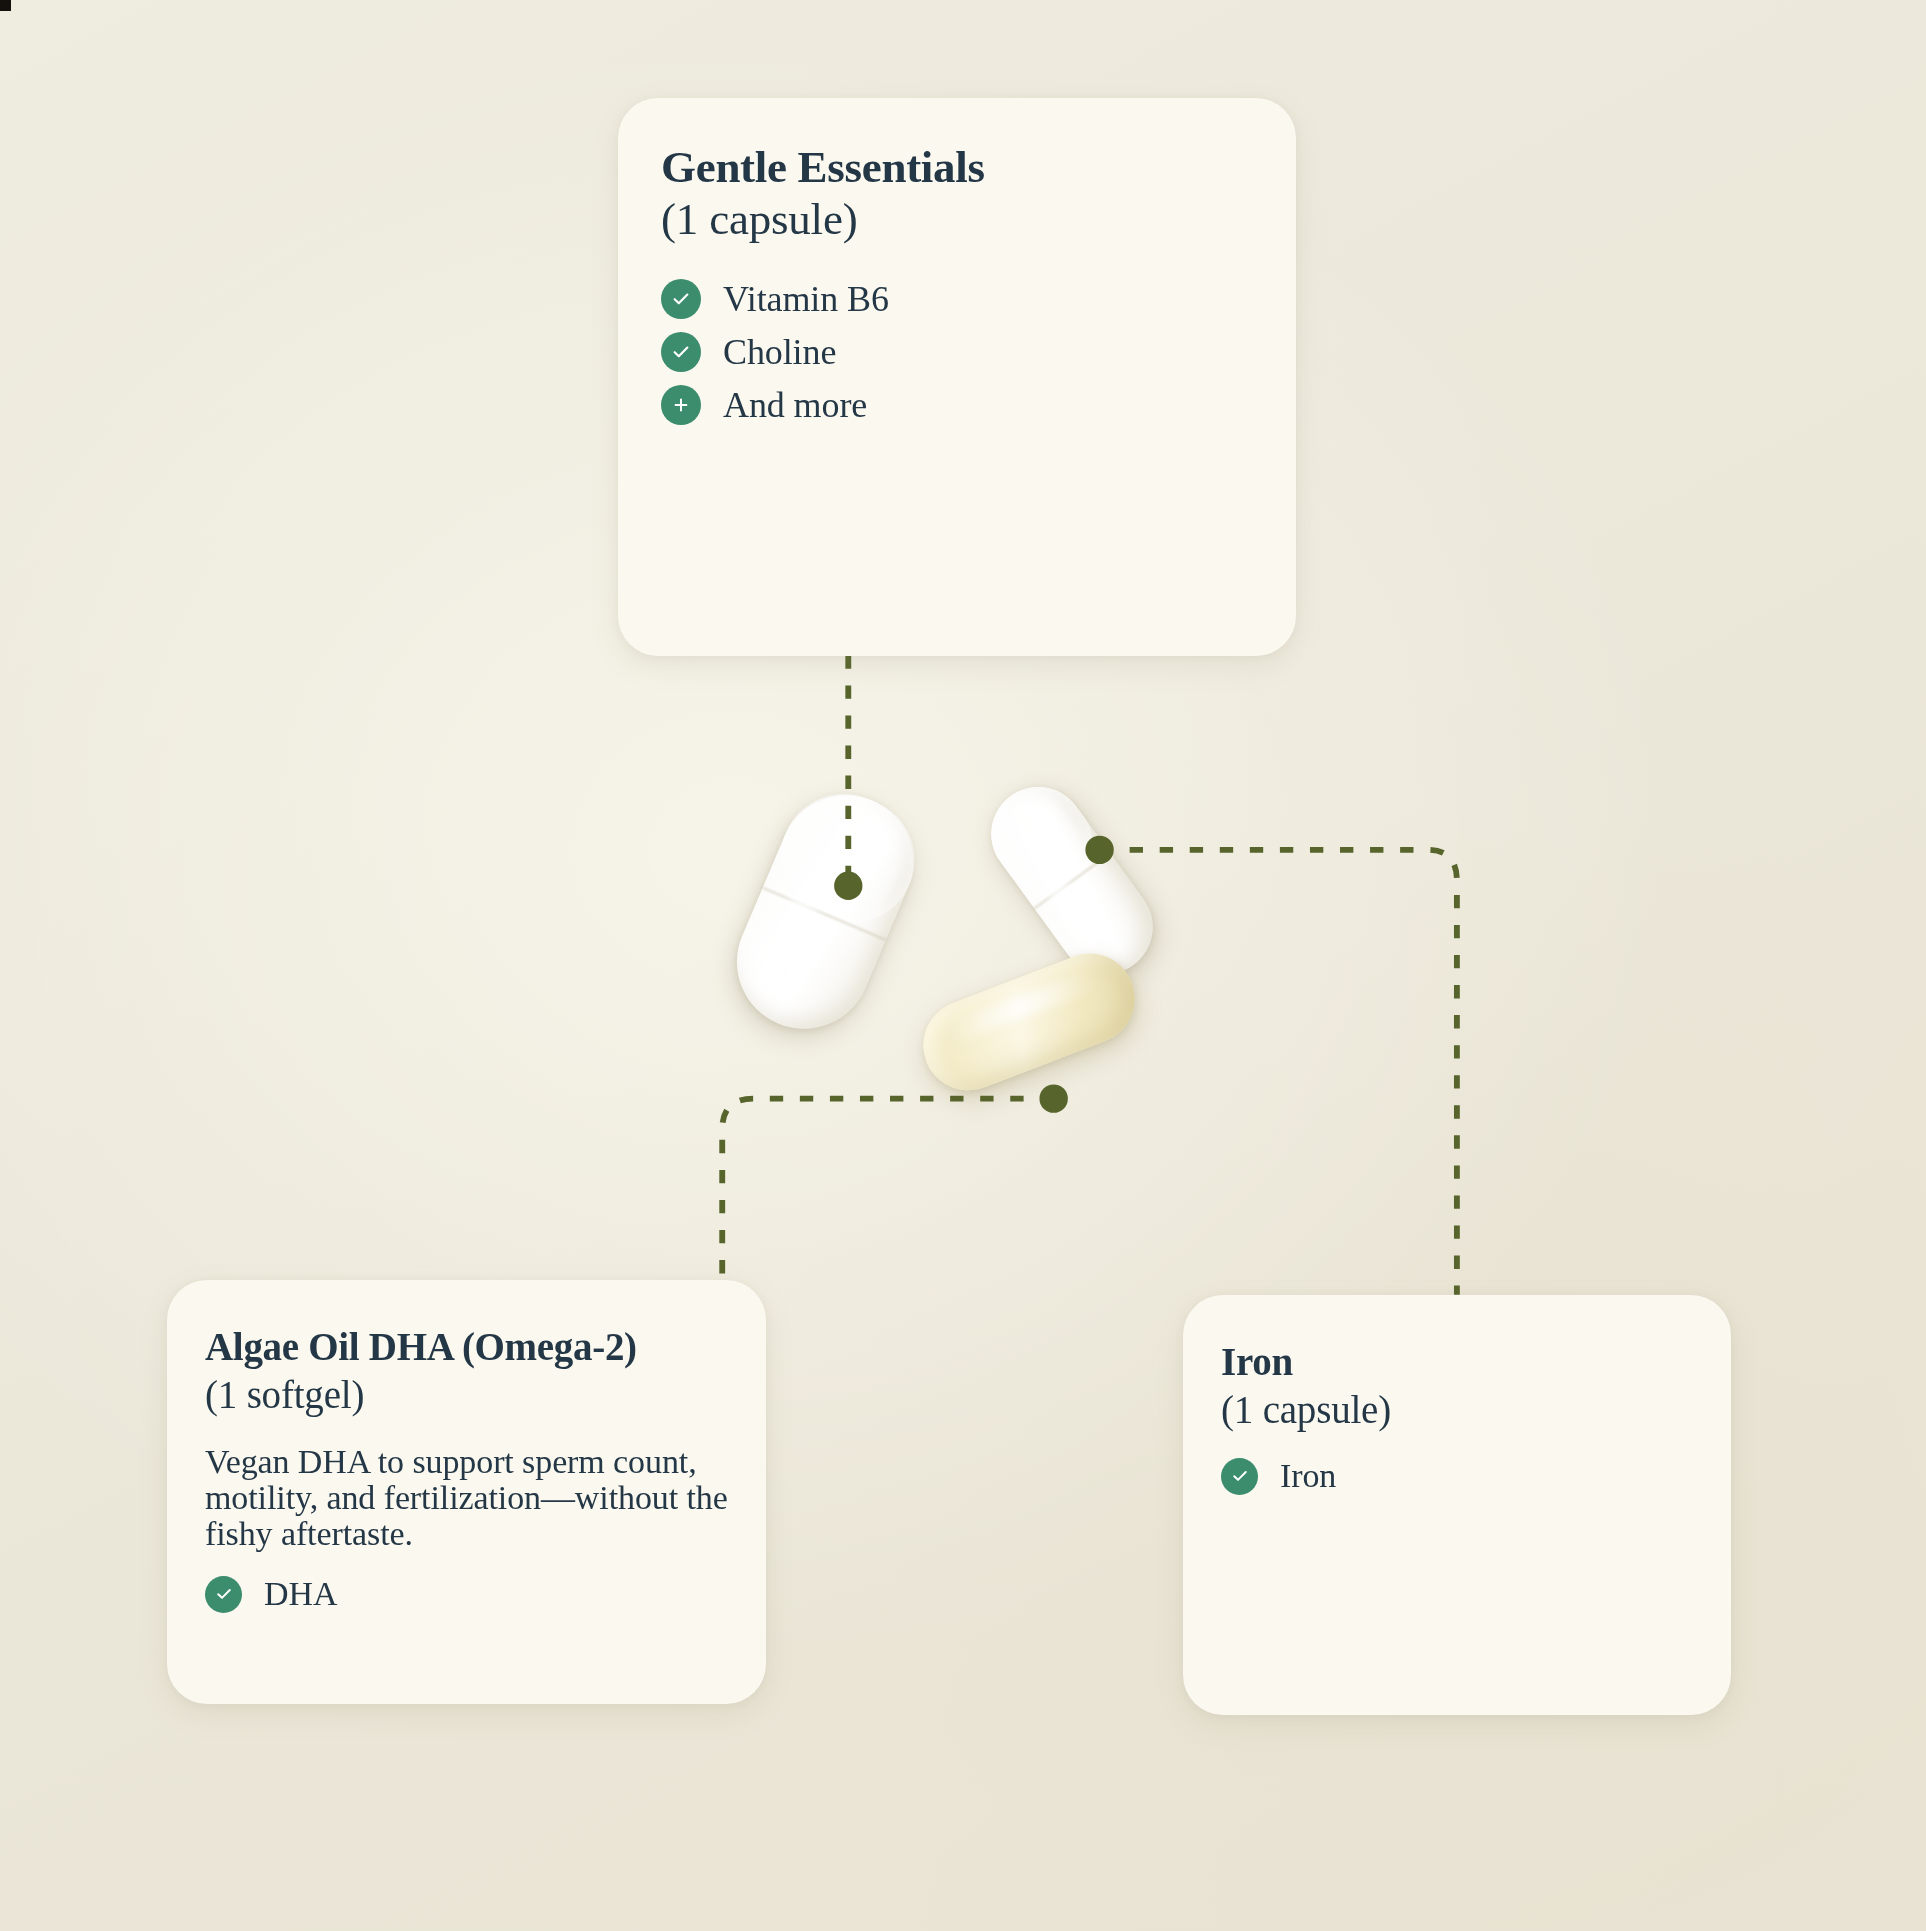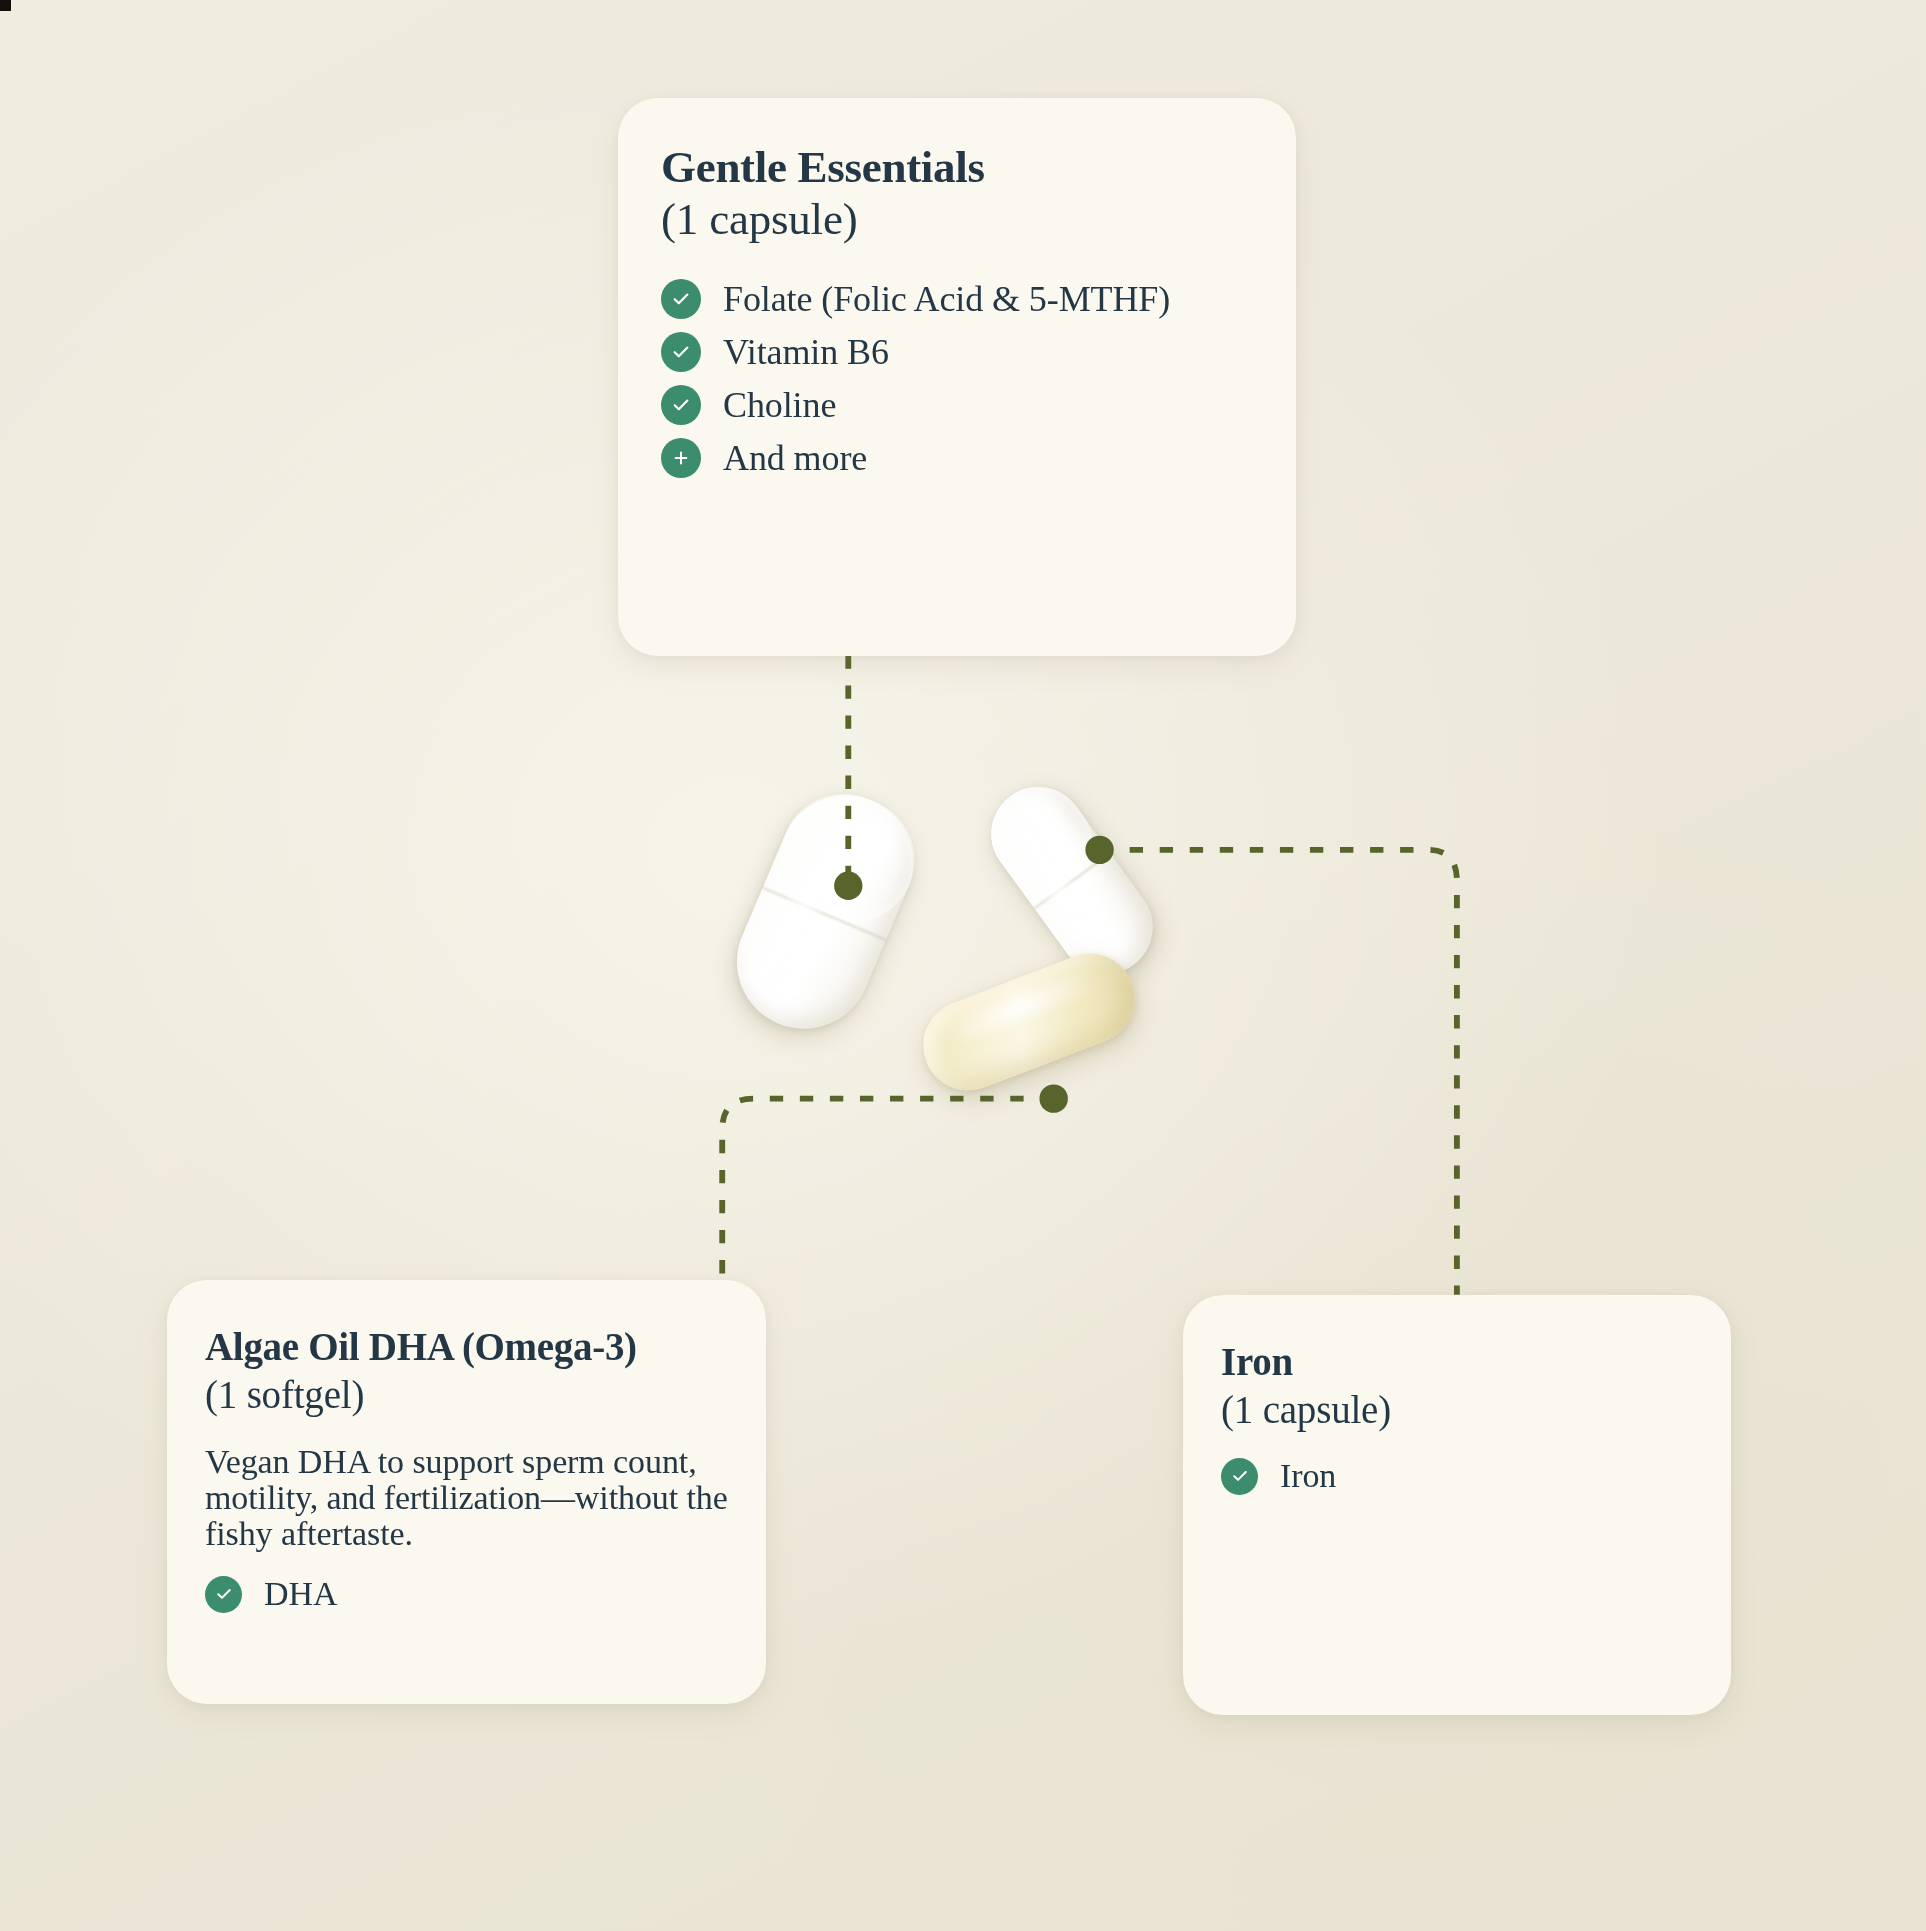--- a/index.html
+++ b/index.html
@@ -213,28 +213,20 @@
   <div class="card" id="card-gentle-essentials">
     <h2 class="card-title">Gentle Essentials</h2>
     <p class="card-sub">(1 capsule)</p>
     <ul class="feature-list">
       <li class="feature-row">
         <span class="feature-icon">
           <svg width="22" height="22" viewBox="0 0 26 26">
               <path d="M5.5 13.3 L10.4 18 L20.5 7.8" fill="none" stroke="#ffffff" stroke-width="2.6" stroke-linecap="round" stroke-linejoin="round"></path>
             </svg>
         </span>
-        <span class="feature-label">Folate (Folic Acid &amp; 5-MTHF)</span>
-      </li>
-      <li class="feature-row">
-        <span class="feature-icon">
-          <svg width="22" height="22" viewBox="0 0 26 26">
-              <path d="M5.5 13.3 L10.4 18 L20.5 7.8" fill="none" stroke="#ffffff" stroke-width="2.6" stroke-linecap="round" stroke-linejoin="round"></path>
-            </svg>
-        </span>
         <span class="feature-label">Vitamin B6</span>
       </li>
       <li class="feature-row">
         <span class="feature-icon">
           <svg width="22" height="22" viewBox="0 0 26 26">
               <path d="M5.5 13.3 L10.4 18 L20.5 7.8" fill="none" stroke="#ffffff" stroke-width="2.6" stroke-linecap="round" stroke-linejoin="round"></path>
             </svg>
         </span>
         <span class="feature-label">Choline</span>
       </li>
@@ -243,21 +235,21 @@
           <svg width="22" height="22" viewBox="0 0 26 26">
               <path d="M13 6.6 L13 19.4 M6.6 13 L19.4 13" fill="none" stroke="#ffffff" stroke-width="2.4" stroke-linecap="round"></path>
             </svg>
         </span>
         <span class="feature-label">And more</span>
       </li>
     </ul>
   </div>
 
   <div class="card" id="card-algae-oil-dha">
-    <h2 class="card-title">Algae Oil DHA (Omega-3)</h2>
+    <h2 class="card-title">Algae Oil DHA (Omega-2)</h2>
     <p class="card-sub">(1 softgel)</p>
     <p class="card-desc">Vegan DHA to support sperm count, motility, and fertilization—without the fishy aftertaste.</p>
     <ul class="feature-list">
       <li class="feature-row">
         <span class="feature-icon">
           <svg width="20" height="20" viewBox="0 0 26 26">
               <path d="M5.5 13.3 L10.4 18 L20.5 7.8" fill="none" stroke="#ffffff" stroke-width="2.6" stroke-linecap="round" stroke-linejoin="round"></path>
             </svg>
         </span>
         <span class="feature-label">DHA</span>

